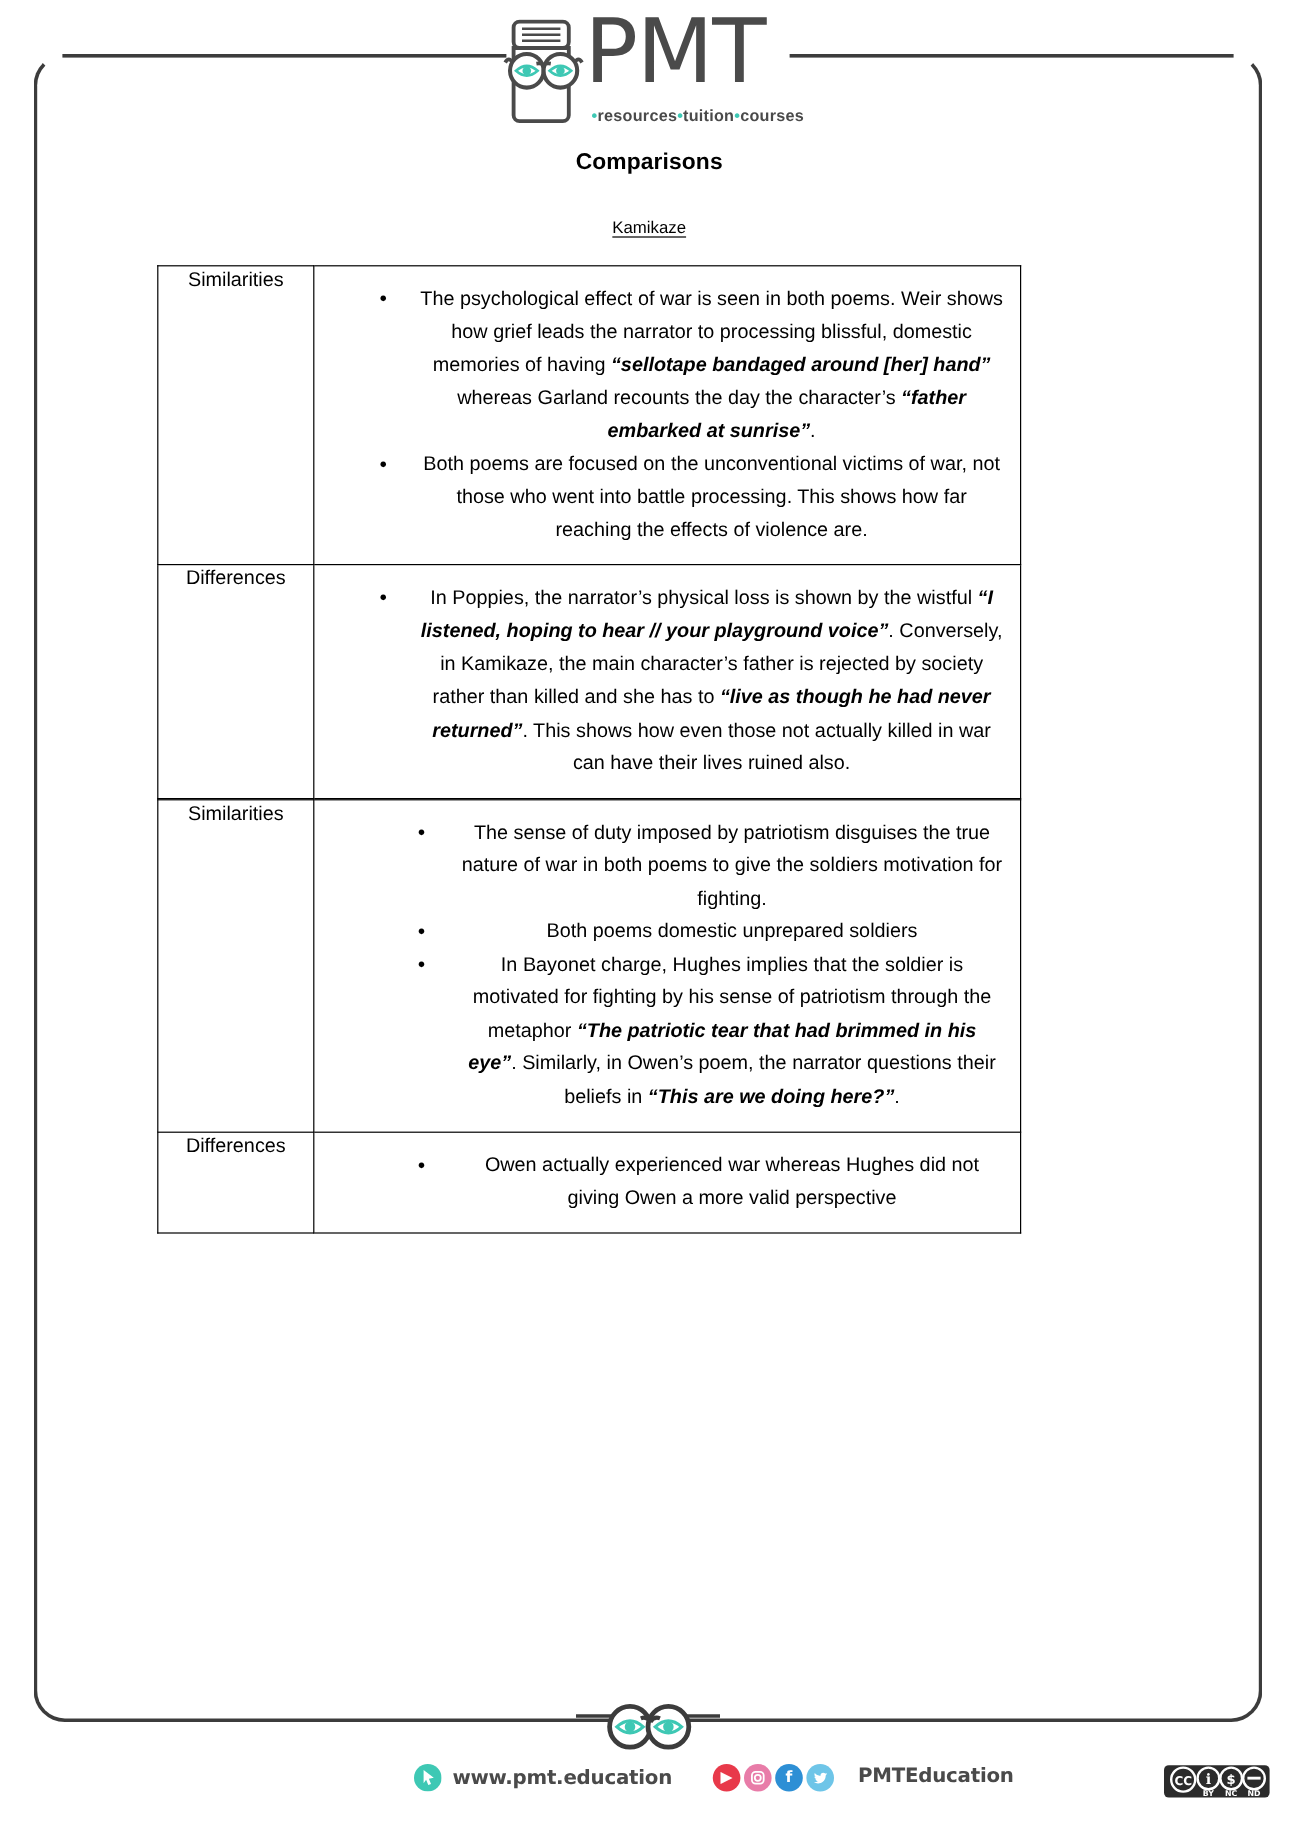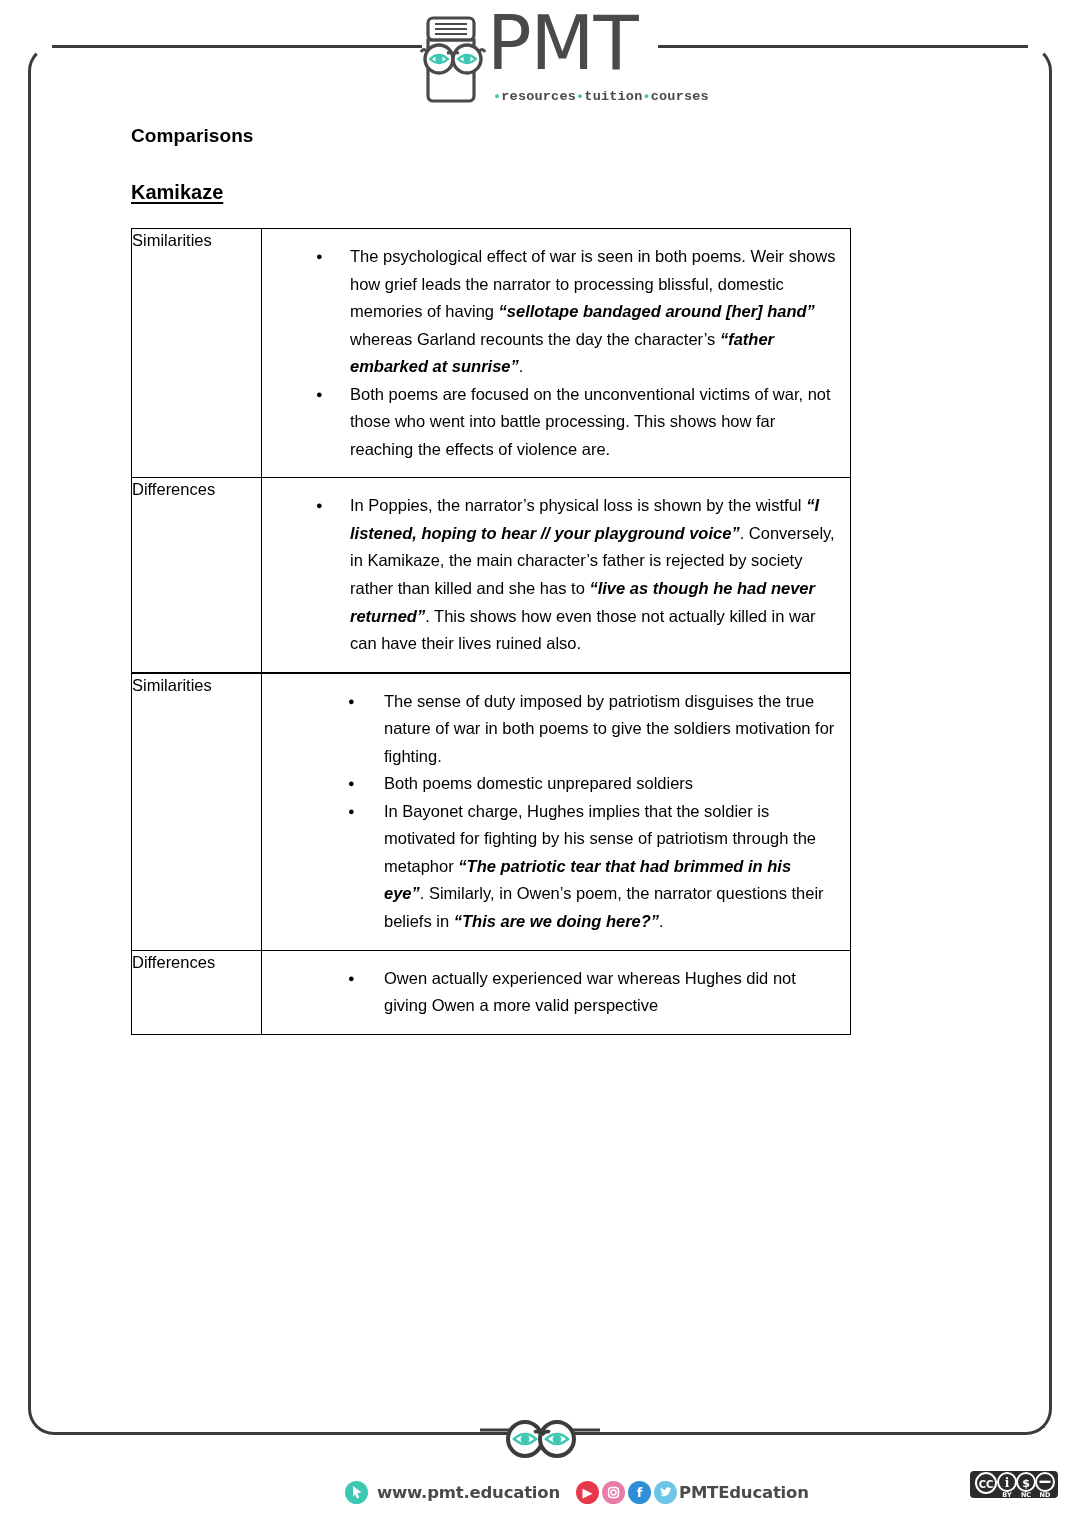--- a/index.html
+++ b/index.html
@@ -60,40 +60,41 @@
     color: #4a4a4a;
     font-family: "DejaVu Sans", sans-serif;
   }
   .logo-tagline {
     position: absolute;
     left: 78px; top: 85px;
     font-size: 13.5px;
     font-weight: bold;
     letter-spacing: 0.2px;
     color: #4a4a4a;
-    font-family: Liberation Mono, monospace;
+    font-family: Liberation Sans, sans-serif;
     white-space: nowrap;
   }
   .logo-tagline .dot { color: #3ec8b4; }
 
   
   .content {
     position: absolute;
     left: 131px; top: 125px;
     width: 820px;
+    text-align: center;
   }
   .doc-title {
     font-size: 19px;
     font-weight: bold;
     margin: 0 0 34px 0;
     letter-spacing: 0.1px;
   }
   .section-heading {
-    font-size: 20px;
-    font-weight: 700;
+    font-size: 14px;
+    font-weight: 400;
     text-decoration: underline;
     text-underline-offset: 3px;
     margin: 0 0 24px 0;
   }
   .section-heading.second { margin-top: 36px; }
 
   
   table.cmp {
     border-collapse: collapse;
     width: 720px;
@@ -151,22 +152,22 @@
   }
   .footer-bar {
     position: absolute;
     left: 0; top: 1470px;
     width: 1080px; height: 44px;
   }
   .footer-inner {
     position: absolute;
     left: 345px; top: 0;
     display: flex;
-    align-items: center;
-    gap: 2px;
+    align-items: flex-start;
+    gap: 20px;
     height: 44px;
   }
   .footer-site {
     display: flex; align-items: center; gap: 9px;
   }
   .footer-text {
     font-family: "DejaVu Sans", sans-serif;
     font-size: 16.5px;
     font-weight: bold;
     color: #4a4a4a;

